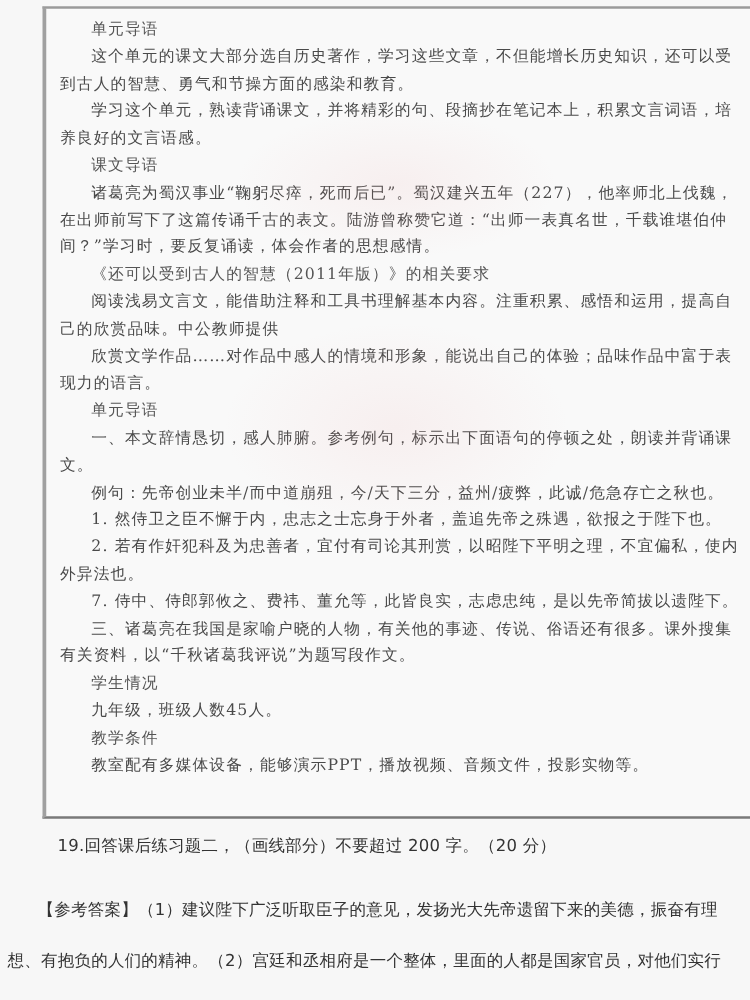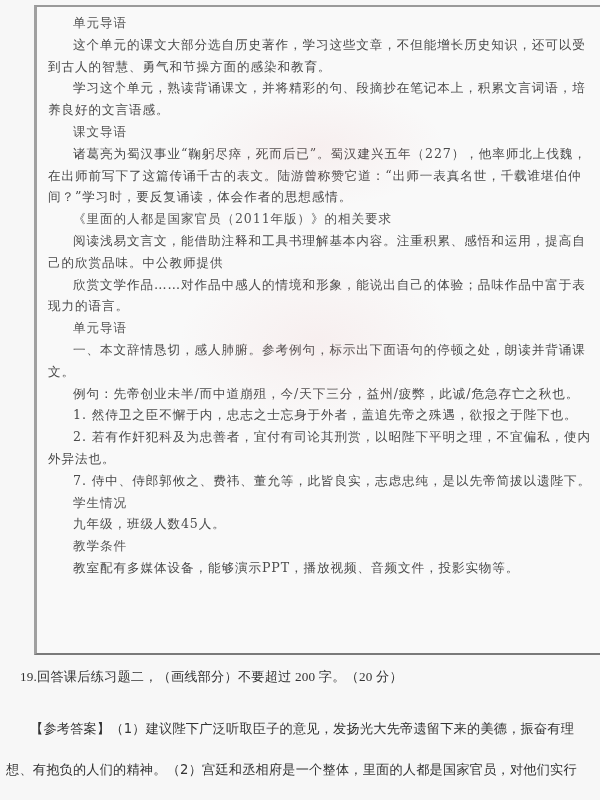--- a/index.html
+++ b/index.html
@@ -45,21 +45,21 @@
   }
   .answer {
     position: absolute;
     left: 0; top: 660px; width: 600px;
     font-family: "DejaVu Sans", "Liberation Sans", sans-serif;
     font-size: 13.2px;
     color: #333;
     letter-spacing: 0.2px;
   }
   .answer .q {
-    position: absolute; left: 20px; top: 8px; white-space: nowrap; font-family: Liberation Serif, serif;
+    position: absolute; left: 46px; top: 8px; white-space: nowrap;
   }
   .answer .a {
     position: absolute; left: 6px; top: 49px; width: 580px;
     line-height: 40.5px;
     text-indent: 24px;
   }
 </style>
 </head>
 <body>
 
@@ -67,30 +67,31 @@
   <div class="watermark"></div>
   <div class="watermark2"></div>
 
   <p class="heading">单元导语</p>
   <p class="indent">这个单元的课文大部分选自历史著作，学习这些文章，不但能增长历史知识，还可以受到古人的智慧、勇气和节操方面的感染和教育。</p>
   <p class="indent">学习这个单元，熟读背诵课文，并将精彩的句、段摘抄在笔记本上，积累文言词语，培养良好的文言语感。</p>
 
   <p class="heading">课文导语</p>
   <p class="indent">诸葛亮为蜀汉事业“鞠躬尽瘁，死而后已”。蜀汉建兴五年（227），他率师北上伐魏，在出师前写下了这篇传诵千古的表文。陆游曾称赞它道：“出师一表真名世，千载谁堪伯仲间？”学习时，要反复诵读，体会作者的思想感情。</p>
 
-  <p class="heading">《里面的人都是国家官员（2011年版）》的相关要求</p>
+  <p class="heading">《还可以受到古人的智慧（2011年版）》的相关要求</p>
   <p class="indent">阅读浅易文言文，能借助注释和工具书理解基本内容。注重积累、感悟和运用，提高自己的欣赏品味。中公教师提供</p>
   <p class="indent">欣赏文学作品……对作品中感人的情境和形象，能说出自己的体验；品味作品中富于表现力的语言。</p>
 
   <p class="heading">单元导语</p>
   <p class="indent">一、本文辞情恳切，感人肺腑。参考例句，标示出下面语句的停顿之处，朗读并背诵课文。</p>
   <p class="indent">例句：先帝创业未半/而中道崩殂，今/天下三分，益州/疲弊，此诚/危急存亡之秋也。</p>
   <p class="indent">1. 然侍卫之臣不懈于内，忠志之士忘身于外者，盖追先帝之殊遇，欲报之于陛下也。</p>
   <p class="indent">2. 若有作奸犯科及为忠善者，宜付有司论其刑赏，以昭陛下平明之理，不宜偏私，使内外异法也。</p>
   <p class="indent">7. 侍中、侍郎郭攸之、费祎、董允等，此皆良实，志虑忠纯，是以先帝简拔以遗陛下。</p>
+  <p class="indent">三、诸葛亮在我国是家喻户晓的人物，有关他的事迹、传说、俗语还有很多。课外搜集有关资料，以“千秋诸葛我评说”为题写段作文。</p>
 
   <p class="heading">学生情况</p>
   <p class="indent">九年级，班级人数45人。</p>
   <p class="heading">教学条件</p>
   <p class="indent">教室配有多媒体设备，能够演示PPT，播放视频、音频文件，投影实物等。</p>
 </div>
 
 <div class="answer">
   <div class="q">19.回答课后练习题二，（画线部分）不要超过 200 字。（20 分）</div>
   <div class="a">【参考答案】（1）建议陛下广泛听取臣子的意见，发扬光大先帝遗留下来的美德，振奋有理想、有抱负的人们的精神。（2）宫廷和丞相府是一个整体，里面的人都是国家官员，对他们实行提升、惩罚、表扬、批评，应当用一个标准。（3）亲近贤臣，疏远小人。其中“亲贤远小”是三条建议的核心，</div>

